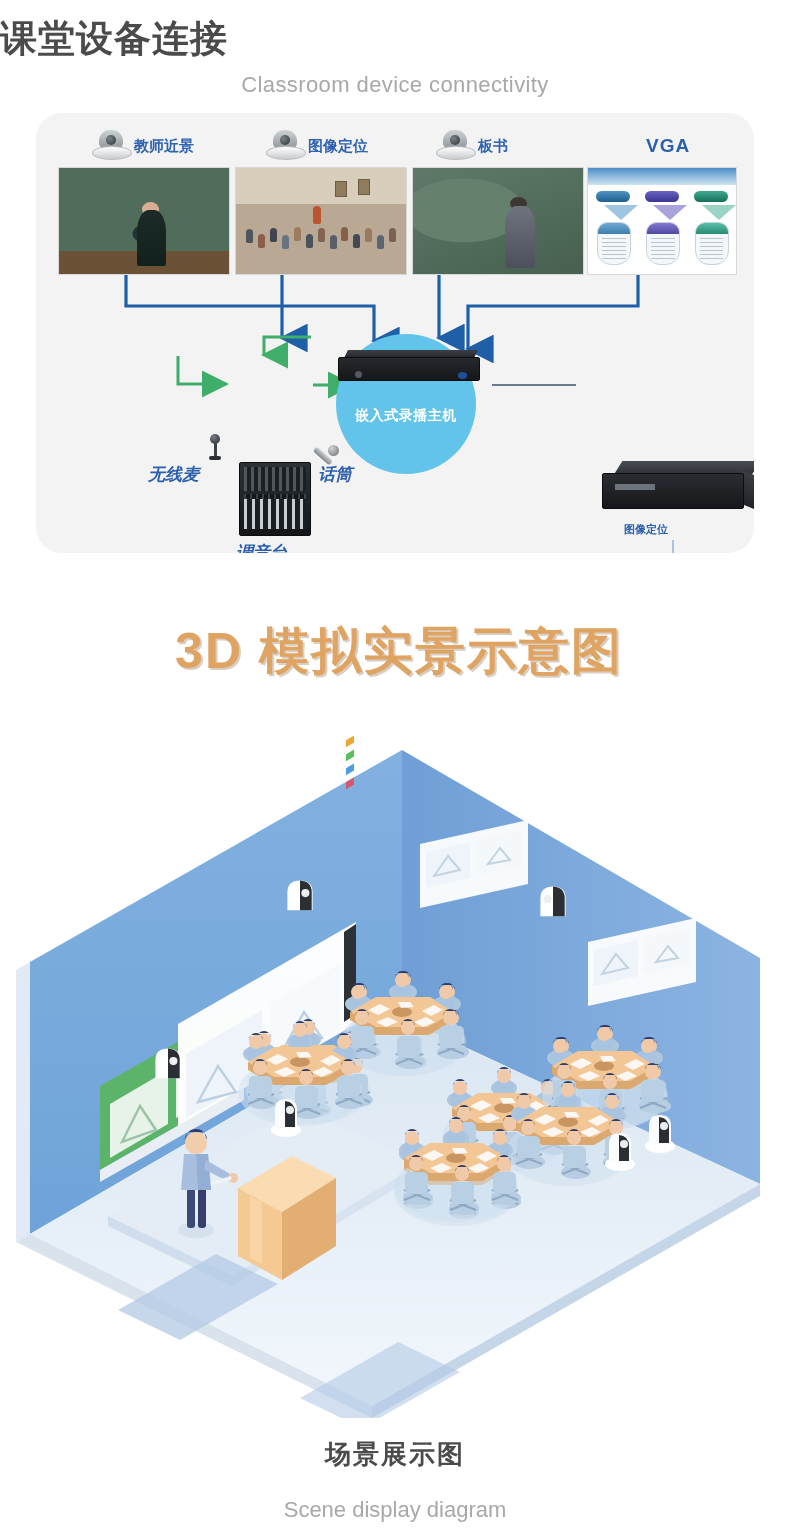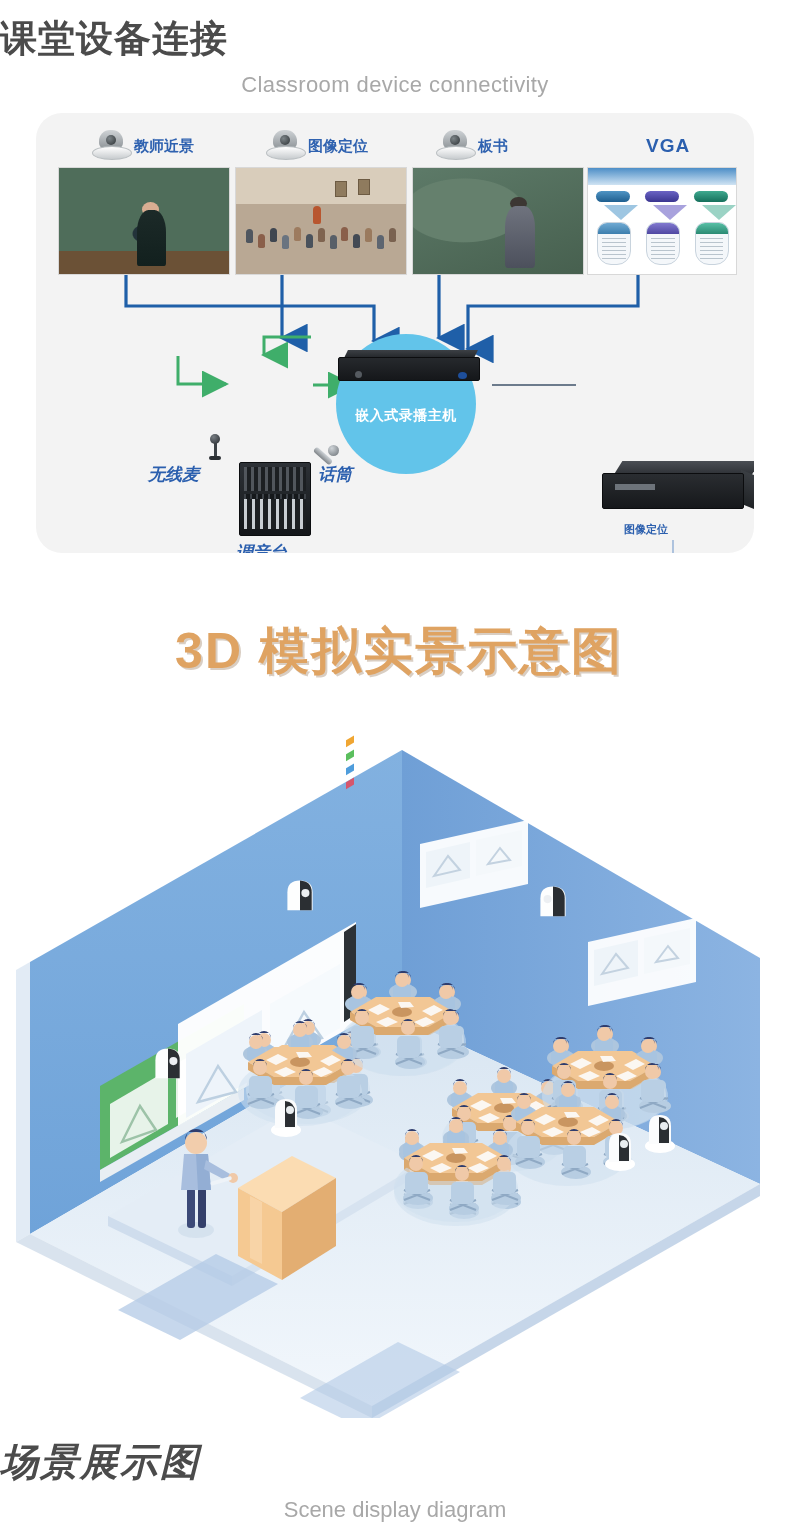--- a/index.html
+++ b/index.html
@@ -167,22 +167,22 @@
     position:absolute;left:4px;top:618px;width:790px;text-align:center;
     font-size:50px;font-weight:bold;color:#dfa362;letter-spacing:2px;
     text-shadow:2px 2px 0 rgba(120,80,40,.28);
   }
 
   
   .room{position:absolute;left:0;top:718px;width:790px;height:700px;}
 
   
   .sec3-title{
-    position:absolute;left:0;top:1437px;width:790px;text-align:left;
-    font-size:38px;font-weight:bold;color:#4b4b4b;letter-spacing:2px;font-style:italic;
+    position:absolute;left:0;top:1437px;width:790px;text-align:center;
+    font-size:26px;font-weight:bold;color:#4b4b4b;letter-spacing:2px;
   }
   .sec3-sub{
     position:absolute;left:0;top:1497px;width:790px;text-align:center;
     font-size:22px;color:#a8a8a8;
   }
 </style>
 </head>
 <body>
 
 <div class="page">

